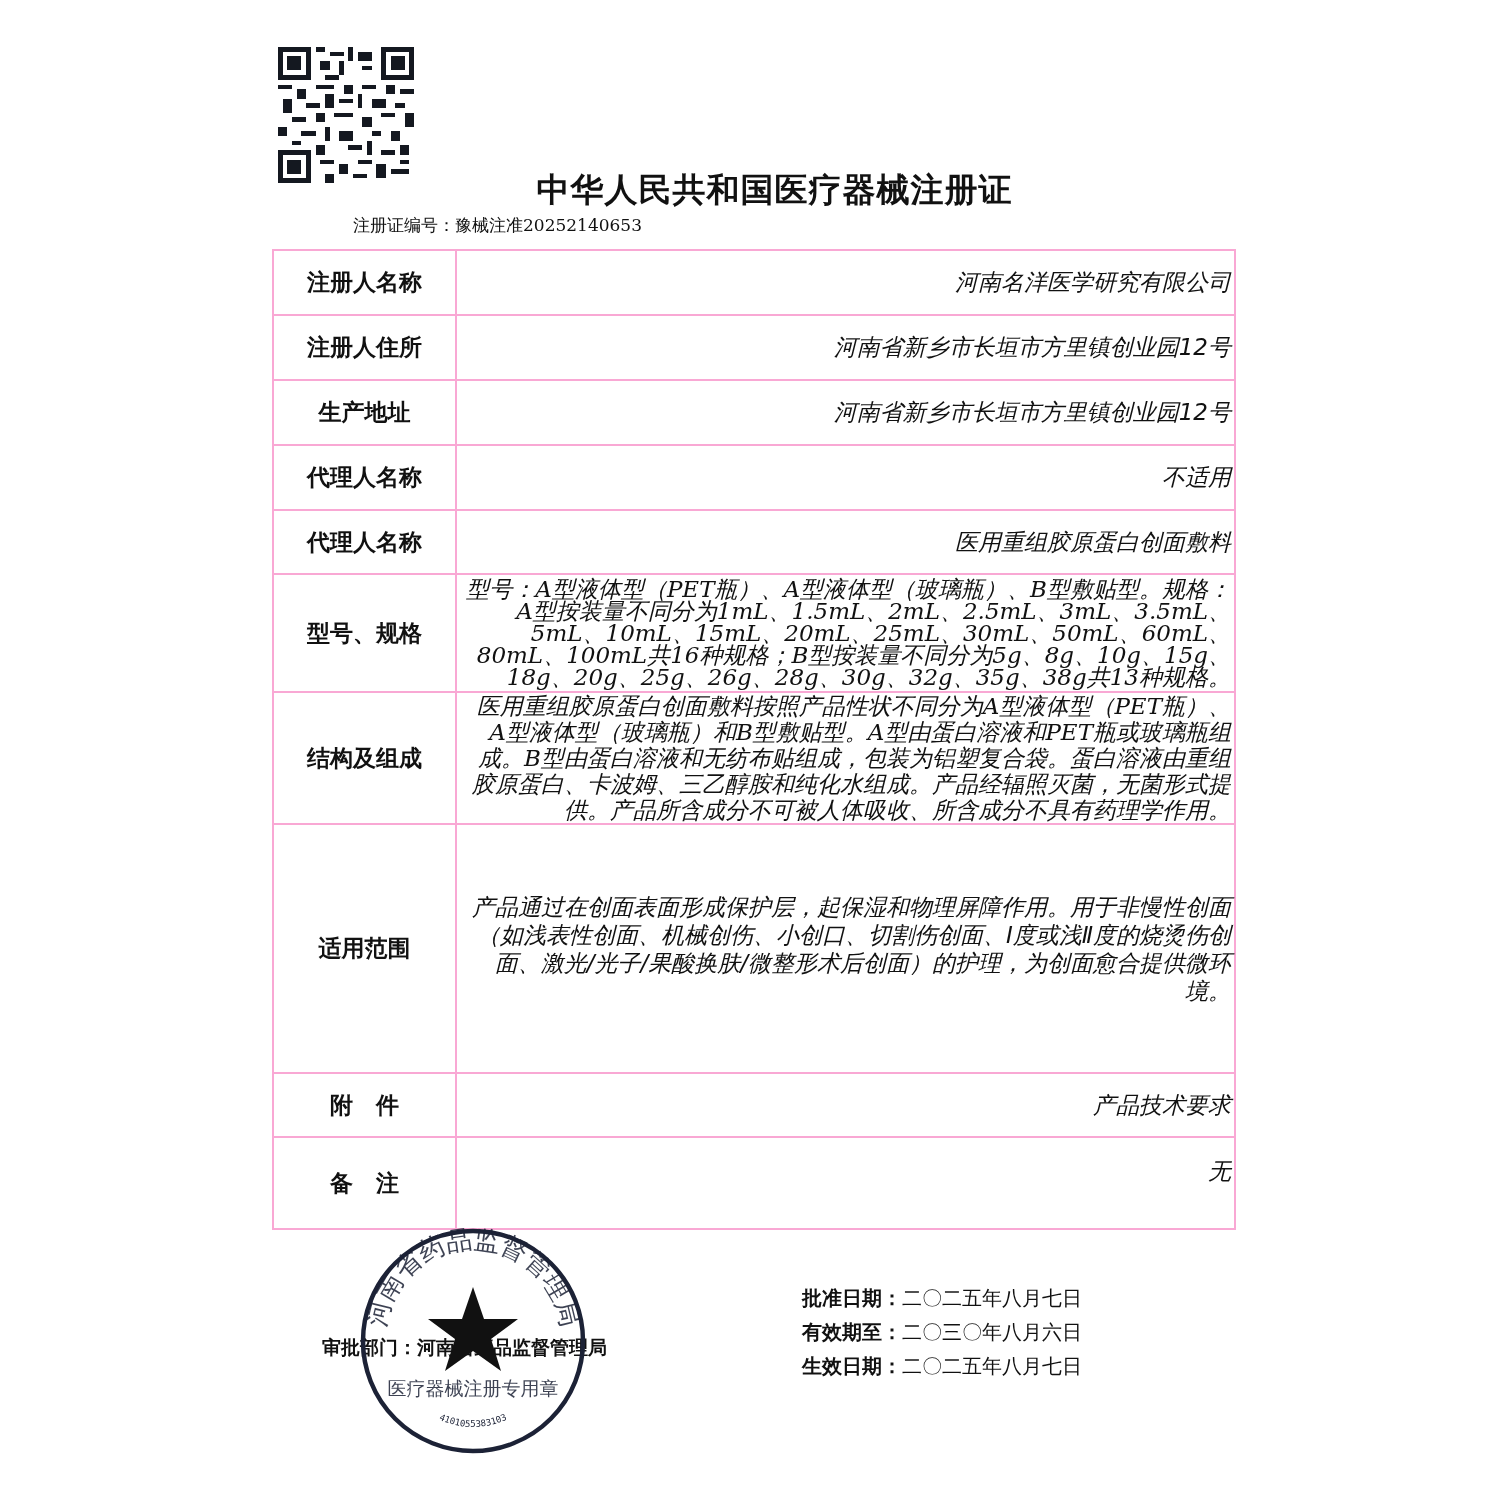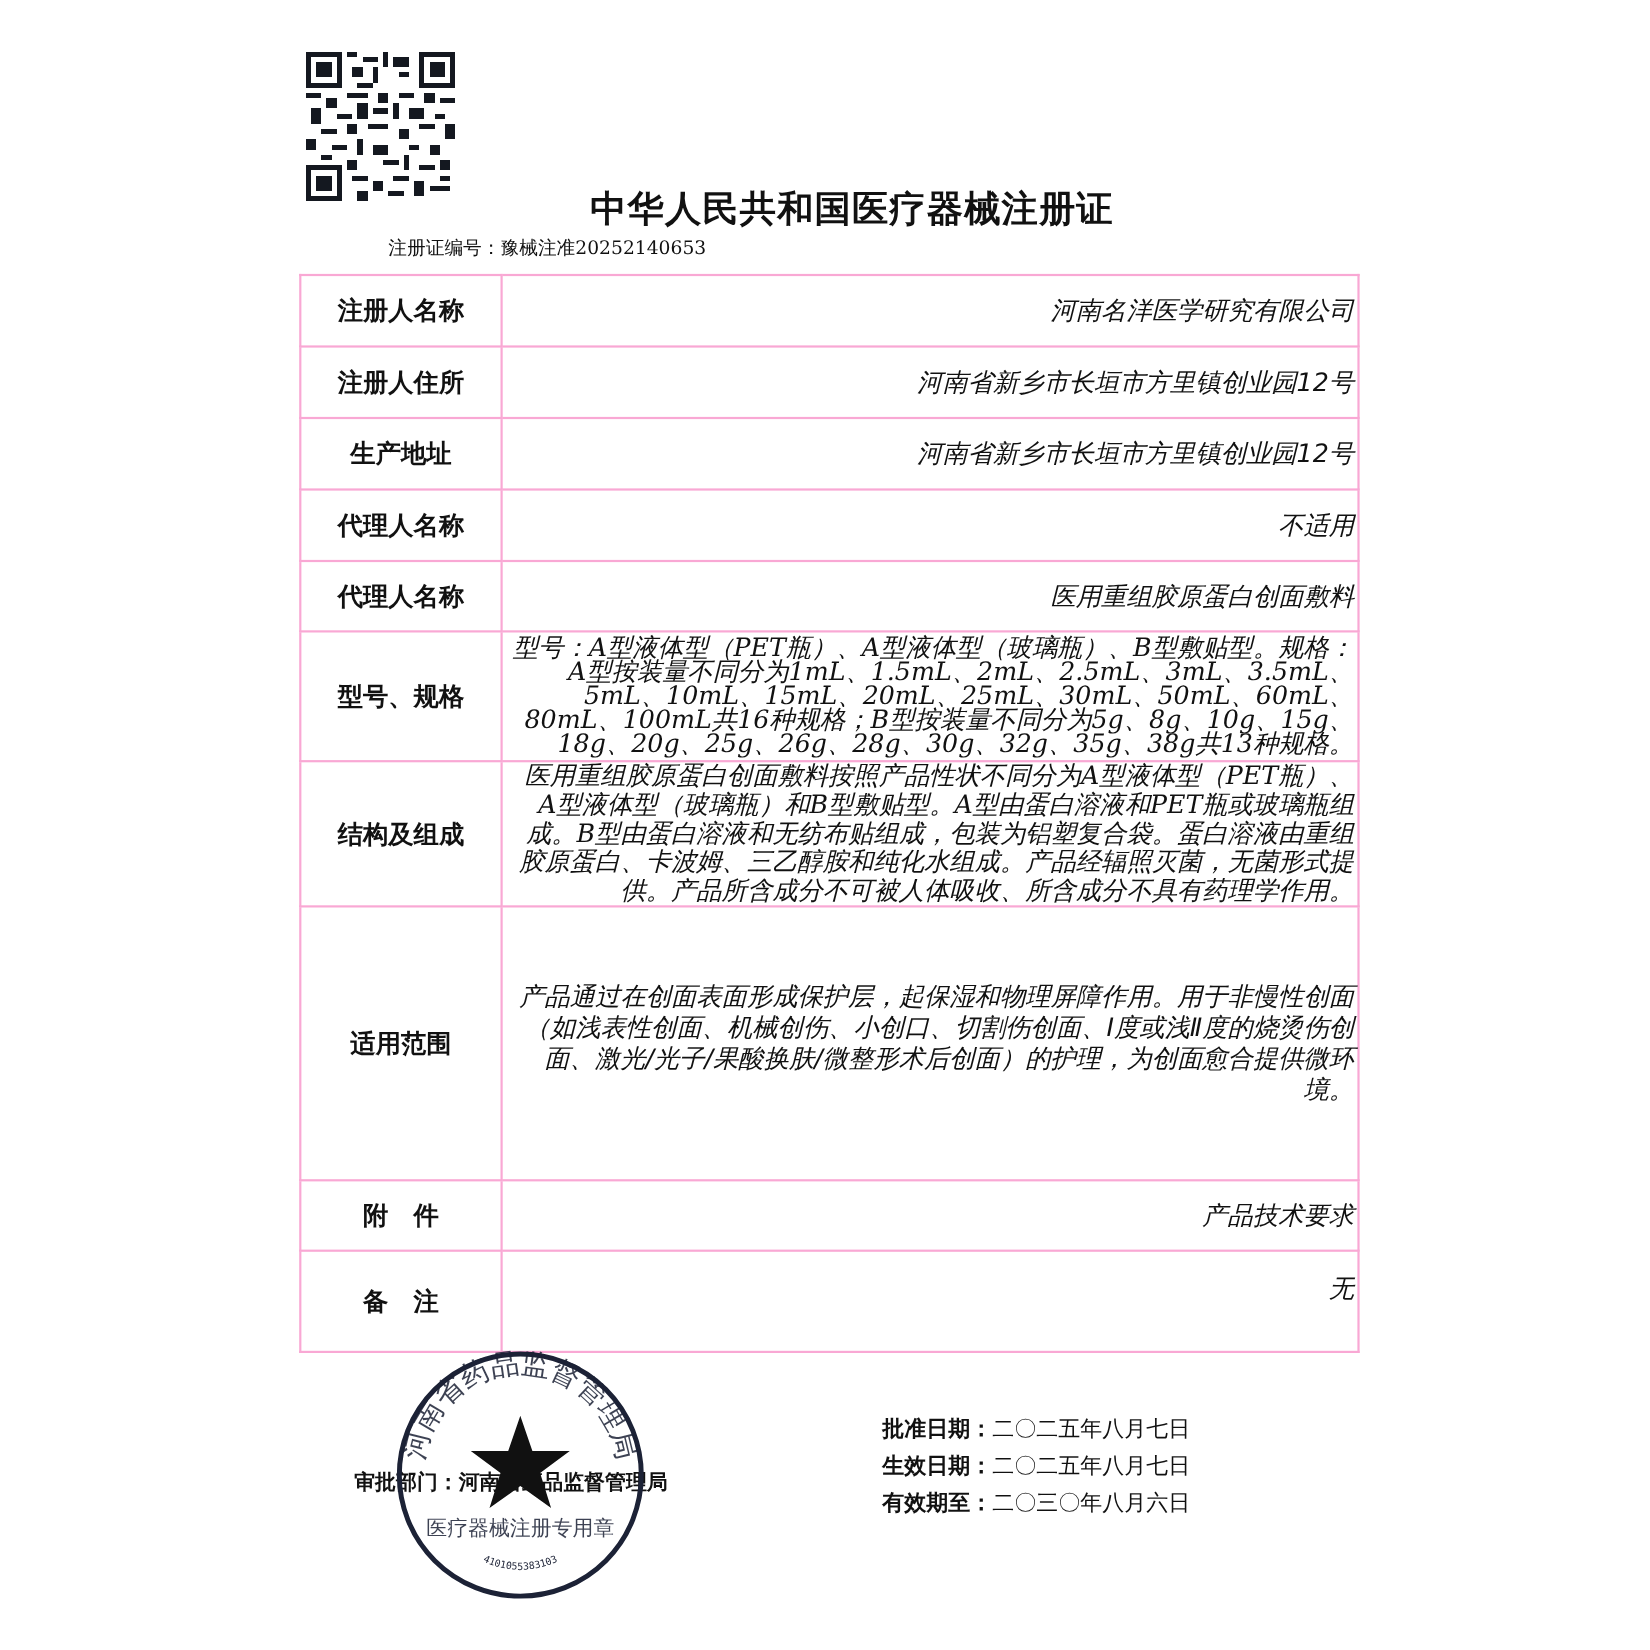--- a/index.html
+++ b/index.html
@@ -147,24 +147,24 @@
   </table>
 
 <div class="footer-left">
   <span>审批部门：</span><span>河南省药品监督管理局</span>
 </div>
 <div class="footer-right">
   <div class="row">
     <span class="lbl">批准日期：</span><span>二〇二五年八月七日</span>
   </div>
   <div class="row">
-    <span class="lbl">生效日期：</span><span>二〇二五年八月七日</span>
+    <span class="lbl">有效期至：</span><span>二〇三〇年八月六日</span>
   </div>
   <div class="row">
-    <span class="lbl">有效期至：</span><span>二〇三〇年八月六日</span>
+    <span class="lbl">生效日期：</span><span>二〇二五年八月七日</span>
   </div>
 </div>
 
 <div class="stamp">
   <svg width="232" height="232" viewBox="0 0 232 232">
     <defs>
       <path id="sealArc" d="M 30 130 A 88 88 0 1 1 202 130"></path>
       <path id="serialArc" d="M 52 170 A 80 80 0 0 0 180 170"></path>
     </defs>
     <circle cx="116" cy="116" r="110" fill="none" stroke="#1c2236" stroke-width="4.5"></circle>

